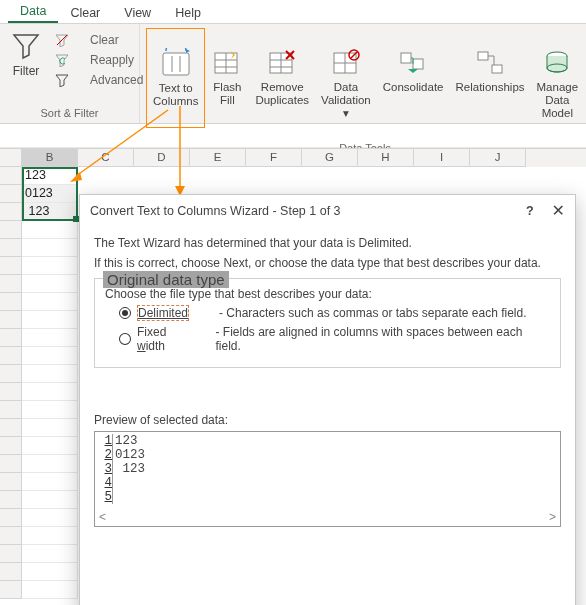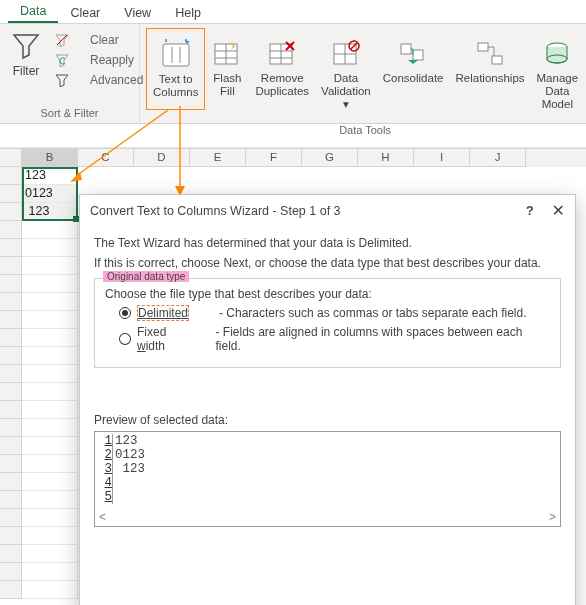--- a/index.html
+++ b/index.html
@@ -75,21 +75,21 @@
     display: flex;
     align-items: center;
     gap: 20px;
     color: #666;
     font-size: 12px;
   }
   .big-btn {
     display: flex;
     flex-direction: column;
     align-items: center;
-    padding: 10px 6px;
+    padding: 19px 6px;
     text-align: center;
     line-height: 1.15;
     font-size: 11.5px;
     gap: 2px;
   }
   .big-btn.highlight {
     border: 1px solid #ff8c00;
   }
   .icon-box { width: 32px; height: 32px; display:flex; align-items:center; justify-content:center; }
   .icon-sm { width: 16px; height: 16px; display:flex; align-items:center; justify-content:center; }
@@ -146,21 +146,21 @@
     display:flex; align-items:center; justify-content:space-between;
     padding: 6px 10px;
     font-size: 12.5px;
   }
   .dlg-ctrls { display:flex; gap:18px; align-items:center;}
   .dlg-body { padding: 10px 14px 0; flex:1; color:#444; }
   .fieldset {
     border:1px solid #d0d0d0; padding: 8px 10px 10px; margin-top:8px;
     position:relative;
   }
-  .fieldset-legend { position:absolute; top:-8px; left:8px; background:#f9a8d4; padding:0 4px; font-size:10px;}
+  .fieldset-legend { position:absolute; top:-8px; left:8px; background:#a3a3a3; padding:0 4px; font-size:15px;}
   .radio-row { display:flex; align-items:center; gap:6px; margin:4px 0 4px 14px; }
   .radio { width:12px; height:12px; border:1px solid #333; border-radius:50%; display:inline-flex; align-items:center; justify-content:center;}
   .radio.checked::after{ content:""; width:6px; height:6px; background:#333; border-radius:50%;}
   .delim-box { display:inline-flex; align-items:flex-start; border:1px dashed #d08050; padding:0 0;}
   .preview-label { margin-top:45px; }
   .preview {
     border:1px solid #999; margin-top:4px; height:96px; background:#fff;
     overflow:hidden; position:relative;
   }
   .preview-inner { font-family: "Courier New", monospace; font-size:12.5px; padding:2px 4px;}

